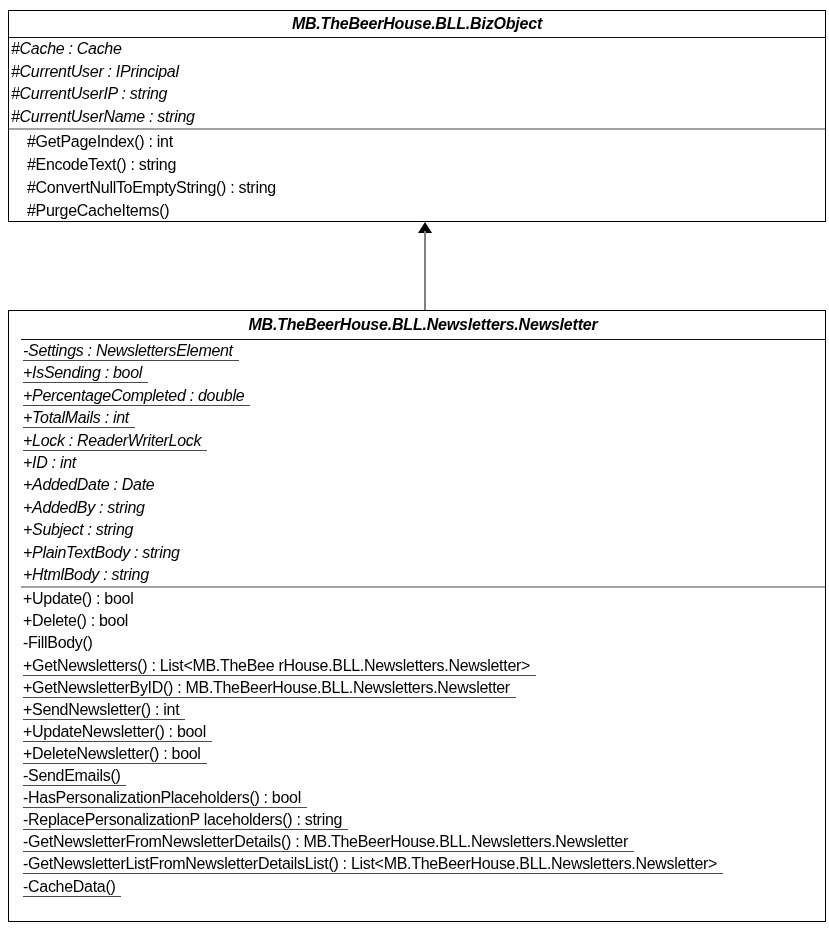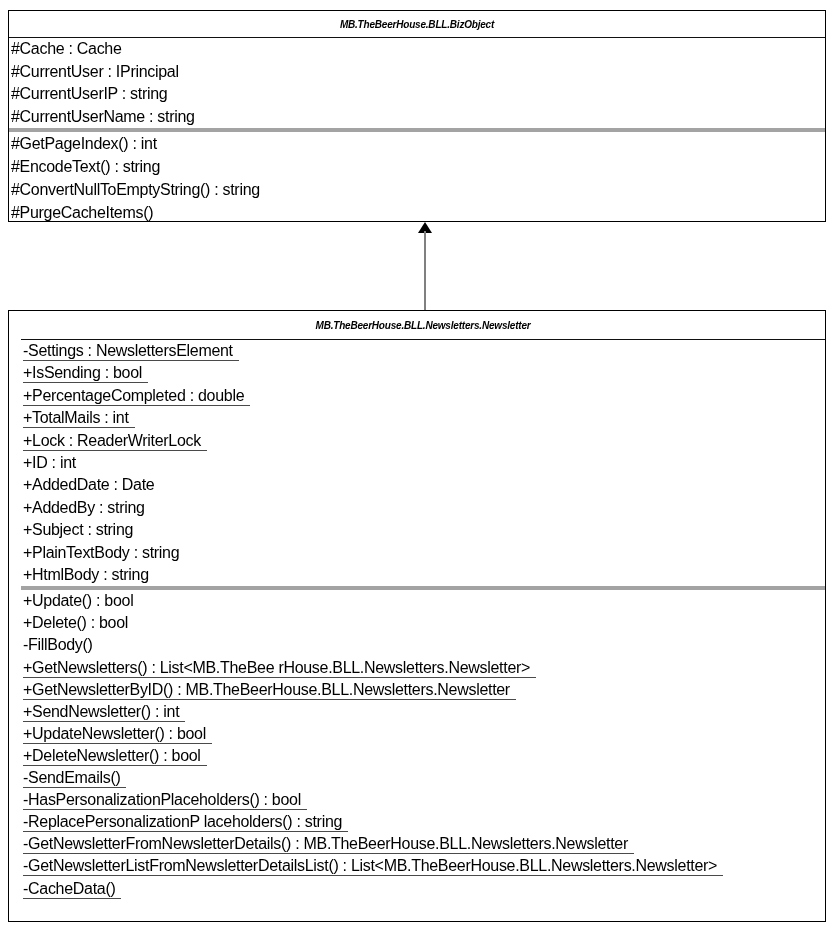--- a/index.html
+++ b/index.html
@@ -26,47 +26,48 @@
   .box-bizobject { top: 10px; height: 212px; }
   .box-newsletter { top: 310px; height: 612px; padding-left: 12px; }
 
   .class-title {
     height: 26px;
     display: flex;
     align-items: center;
     justify-content: center;
     font-weight: bold;
     font-style: italic;
-    font-size: 10px;
+    font-size: 16px;
     letter-spacing: -0.2px;
     border-bottom: 1.2px solid #111111;
     white-space: nowrap;
     overflow: hidden;
   }
   .box-newsletter .class-title { height: 28px; }
 
   ul.members {
     list-style: none;
     margin: 0;
     padding: 0;
   }
   ul.members.fields {
-    border-bottom: 4px solid #a3a3a3;
+    border-bottom: 2px solid #a3a3a3;
+    font-style: italic;
   }
   .member-row {
     height: 22.4px;
     line-height: 22.4px;
     padding-left: 2px;
     font-size: 16px;
     letter-spacing: -0.3px;
     white-space: nowrap;
     overflow: hidden;
   }
   .box-bizobject .member-row { height: 22.5px; line-height: 22.5px; }
-  .box-bizobject .methods .member-row { height: 23px; line-height: 23px; }
+  .box-bizobject .methods .member-row { height: 23px; line-height: 23px; margin-left: 16px; }
   .box-newsletter .methods .member-row { height: 22.1px; line-height: 22.1px; }
 
   .member-row.u > span {
     border-bottom: 1.2px solid #4a4a4a;
     padding-bottom: 1px;
     padding-right: 6px;
   }
 
   .arrow-line {
     position: absolute;

